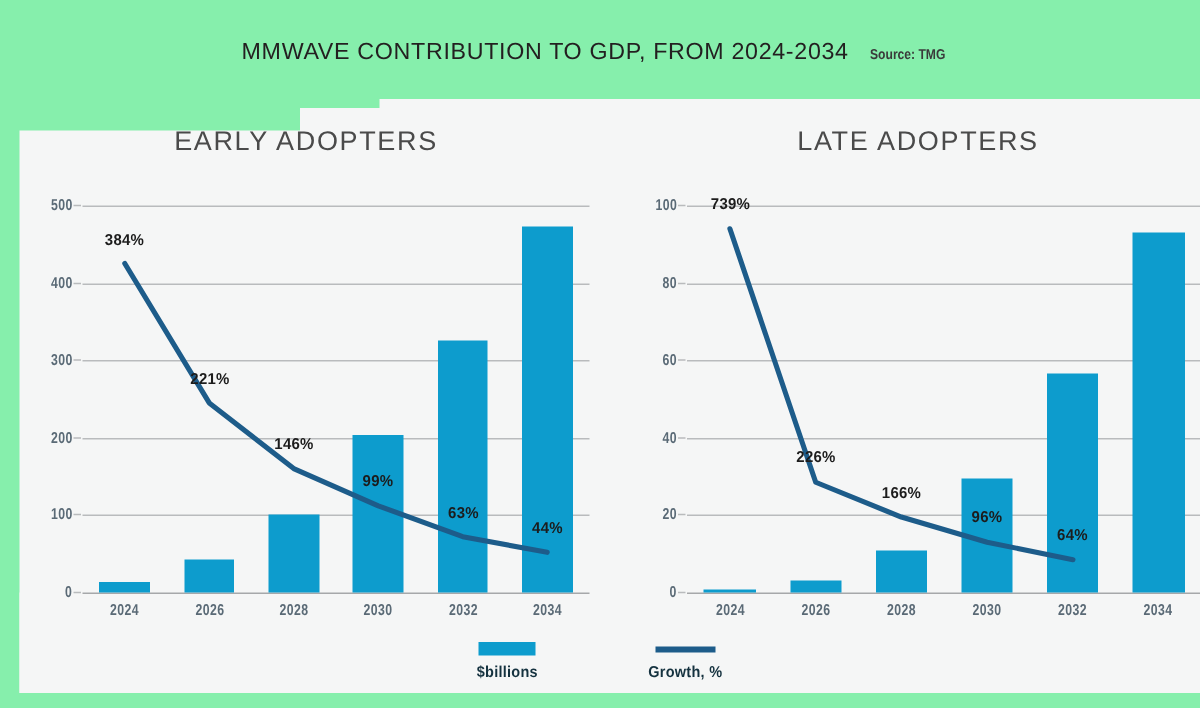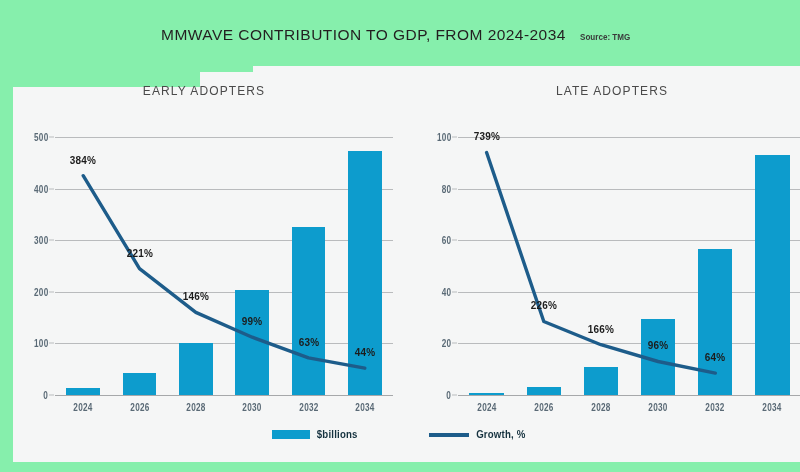--- a/index.html
+++ b/index.html
@@ -22,21 +22,21 @@
             display: flex; justify-content: center; align-items: baseline; gap: 14px; }
   .chart-title { font-size: 15.5px; color: #231f20; letter-spacing: .45px; font-weight: 400; white-space: nowrap; }
   .source { font-size: 9.5px; color: #3a3a3a; font-weight: 700; white-space: nowrap;
             font-family: "Liberation Sans", sans-serif; transform: scaleX(.85); transform-origin: left center; }
 
   
   .panel { position: absolute; top: 84px; width: 392px; height: 340px; }
   .panel.left  { left: 8px; }
   .panel.right { left: 416px; }
   .panel-title { position: absolute; top: 0; left: 0; width: 100%; text-align: center;
-                 font-size: 12px; color: #4a4a4a; letter-spacing: 1.1px; font-weight: 400; }
+                 font-size: 18px; color: #4a4a4a; letter-spacing: 1.1px; font-weight: 400; }
 
   
   .plot { position: absolute; left: 47px; top: 53px; width: 338px; height: 258px; }
   .panel.right .plot { left: 42px; width: 343px; }
 
   .gridline { position: absolute; left: 0; width: 100%; height: 1px; background: #b9bbbd; }
   .gridline.zero { background: #a6a8aa; height: 1.3px; }
 
   .ytick { position: absolute; right: 100%; margin-right: 7px; transform: translateY(-50%) scaleX(.78);
            transform-origin: right center; font-size: 10.5px; color: #5a6a76; font-weight: 700;
@@ -54,21 +54,21 @@
   svg.lineplot { position: absolute; left: 0; top: 0; width: 100%; height: 100%; overflow: visible; }
 
   .xlabels { position: absolute; left: 47px; top: 317px; width: 338px; height: 18px; }
   .panel.right .xlabels { left: 42px; width: 343px; }
   .xtick { position: absolute; transform: translateX(-50%) scaleX(.78); transform-origin: center top;
            font-size: 10.5px; color: #5a6a76; font-weight: 700; white-space: nowrap; letter-spacing: .4px; }
 
   
   .legend { position: absolute; left: 0; top: 428px; width: 800px;
             display: flex; justify-content: center; align-items: flex-start; gap: 70px; }
-  .legend-item { display: flex; flex-direction: row; align-items: center; gap: 5px; }
+  .legend-item { display: flex; flex-direction: column; align-items: center; gap: 5px; }
   .swatch-bar { width: 38px; height: 9px; background: #0d9ccd; }
   .swatch-line { width: 40px; height: 4px; background: #1d5c8a; margin-top: 3px; margin-bottom: 2px; }
   .legend-label { font-size: 10.5px; font-weight: 700; color: #15323f; letter-spacing: .2px;
                   transform: scaleX(.92); white-space: nowrap; }
 </style>
 </head>
 <body>
 
 <div id="root">
 

